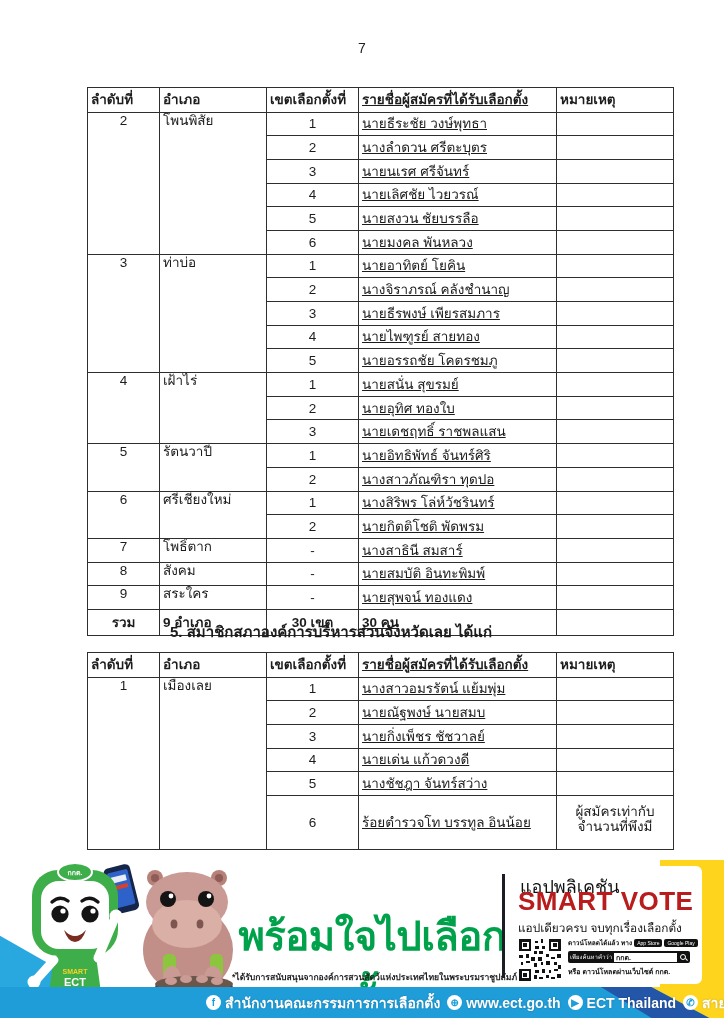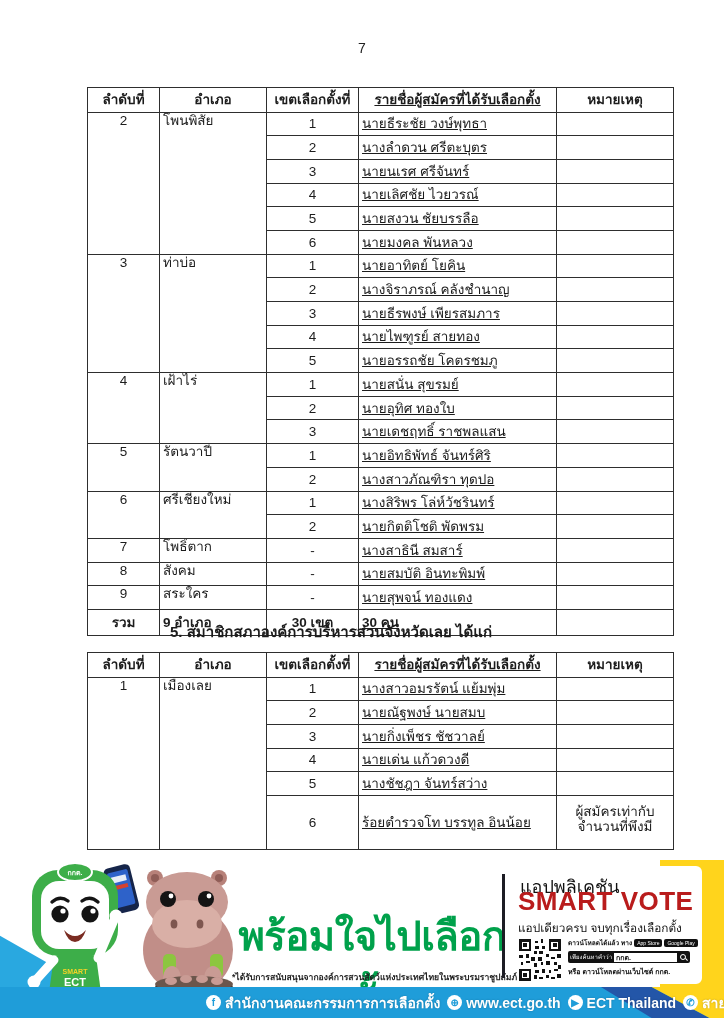--- a/index.html
+++ b/index.html
@@ -8,21 +8,21 @@
   .page-number{position:absolute;top:40px;left:0;right:0;text-align:center;
         font-size:14px;color:#222;}
 
   
   table.doc{position:absolute;left:87px;border-collapse:collapse;table-layout:fixed;
         background:#fff;}
   #table1{top:87px;}
   #table2{top:652px;}
   table.doc th,table.doc td{border:1px solid #2e2e2e;color:#1c1c1c;
         font-size:13.5px;line-height:1.12;padding:0 3px;height:22.7px;overflow:hidden;}
-  table.doc th{font-weight:bold;height:23.5px;text-align:center;}
+  table.doc th{font-weight:bold;height:23.5px;text-align:left;}
   .c-no{width:65px;text-align:center;}
   .c-district{width:100px;text-align:left;}
   .c-zone{width:85px;text-align:center;}
   .c-name{width:191px;text-align:left;padding-left:10px;text-decoration:underline;}
   .c-remark{width:110px;text-align:center;white-space:pre-line;font-size:12.8px;}
   td.grp{vertical-align:top;padding-top:3px;}
   tr.total-row td{font-weight:bold;height:25px;}
   tr.tall td{height:45px;}
   tr.tall td.c-remark{vertical-align:top;padding-top:8px;}
 

